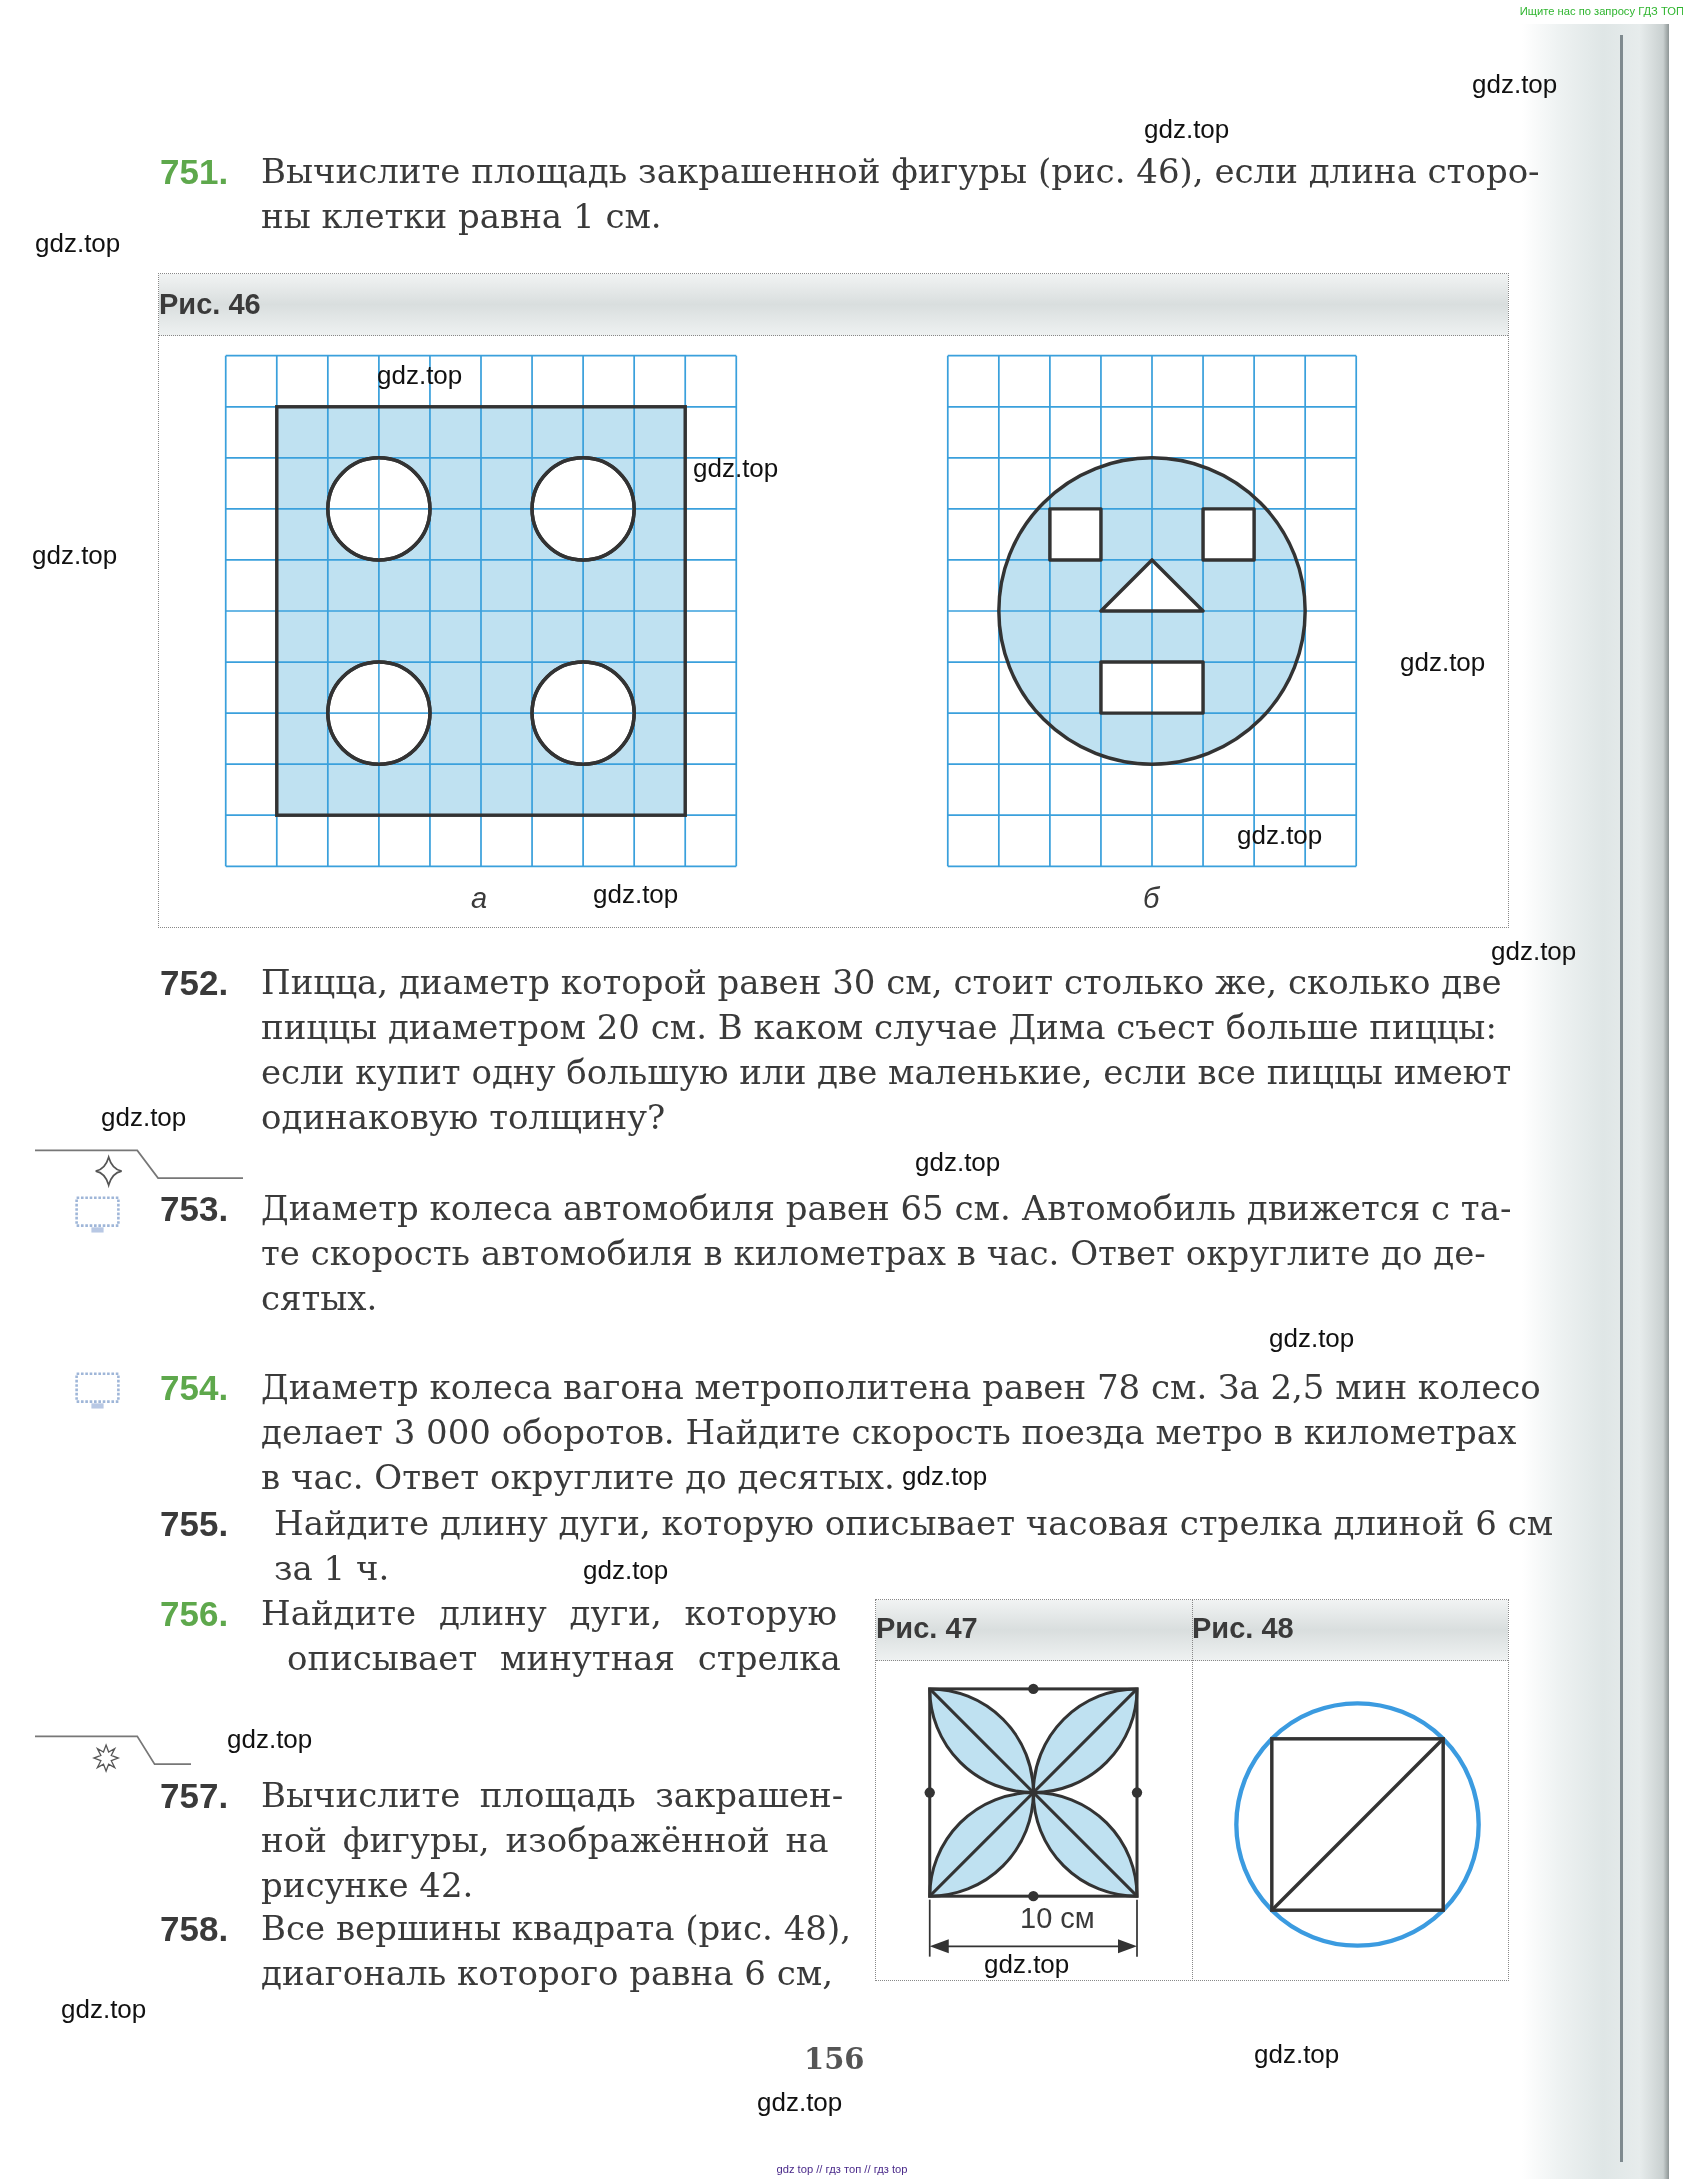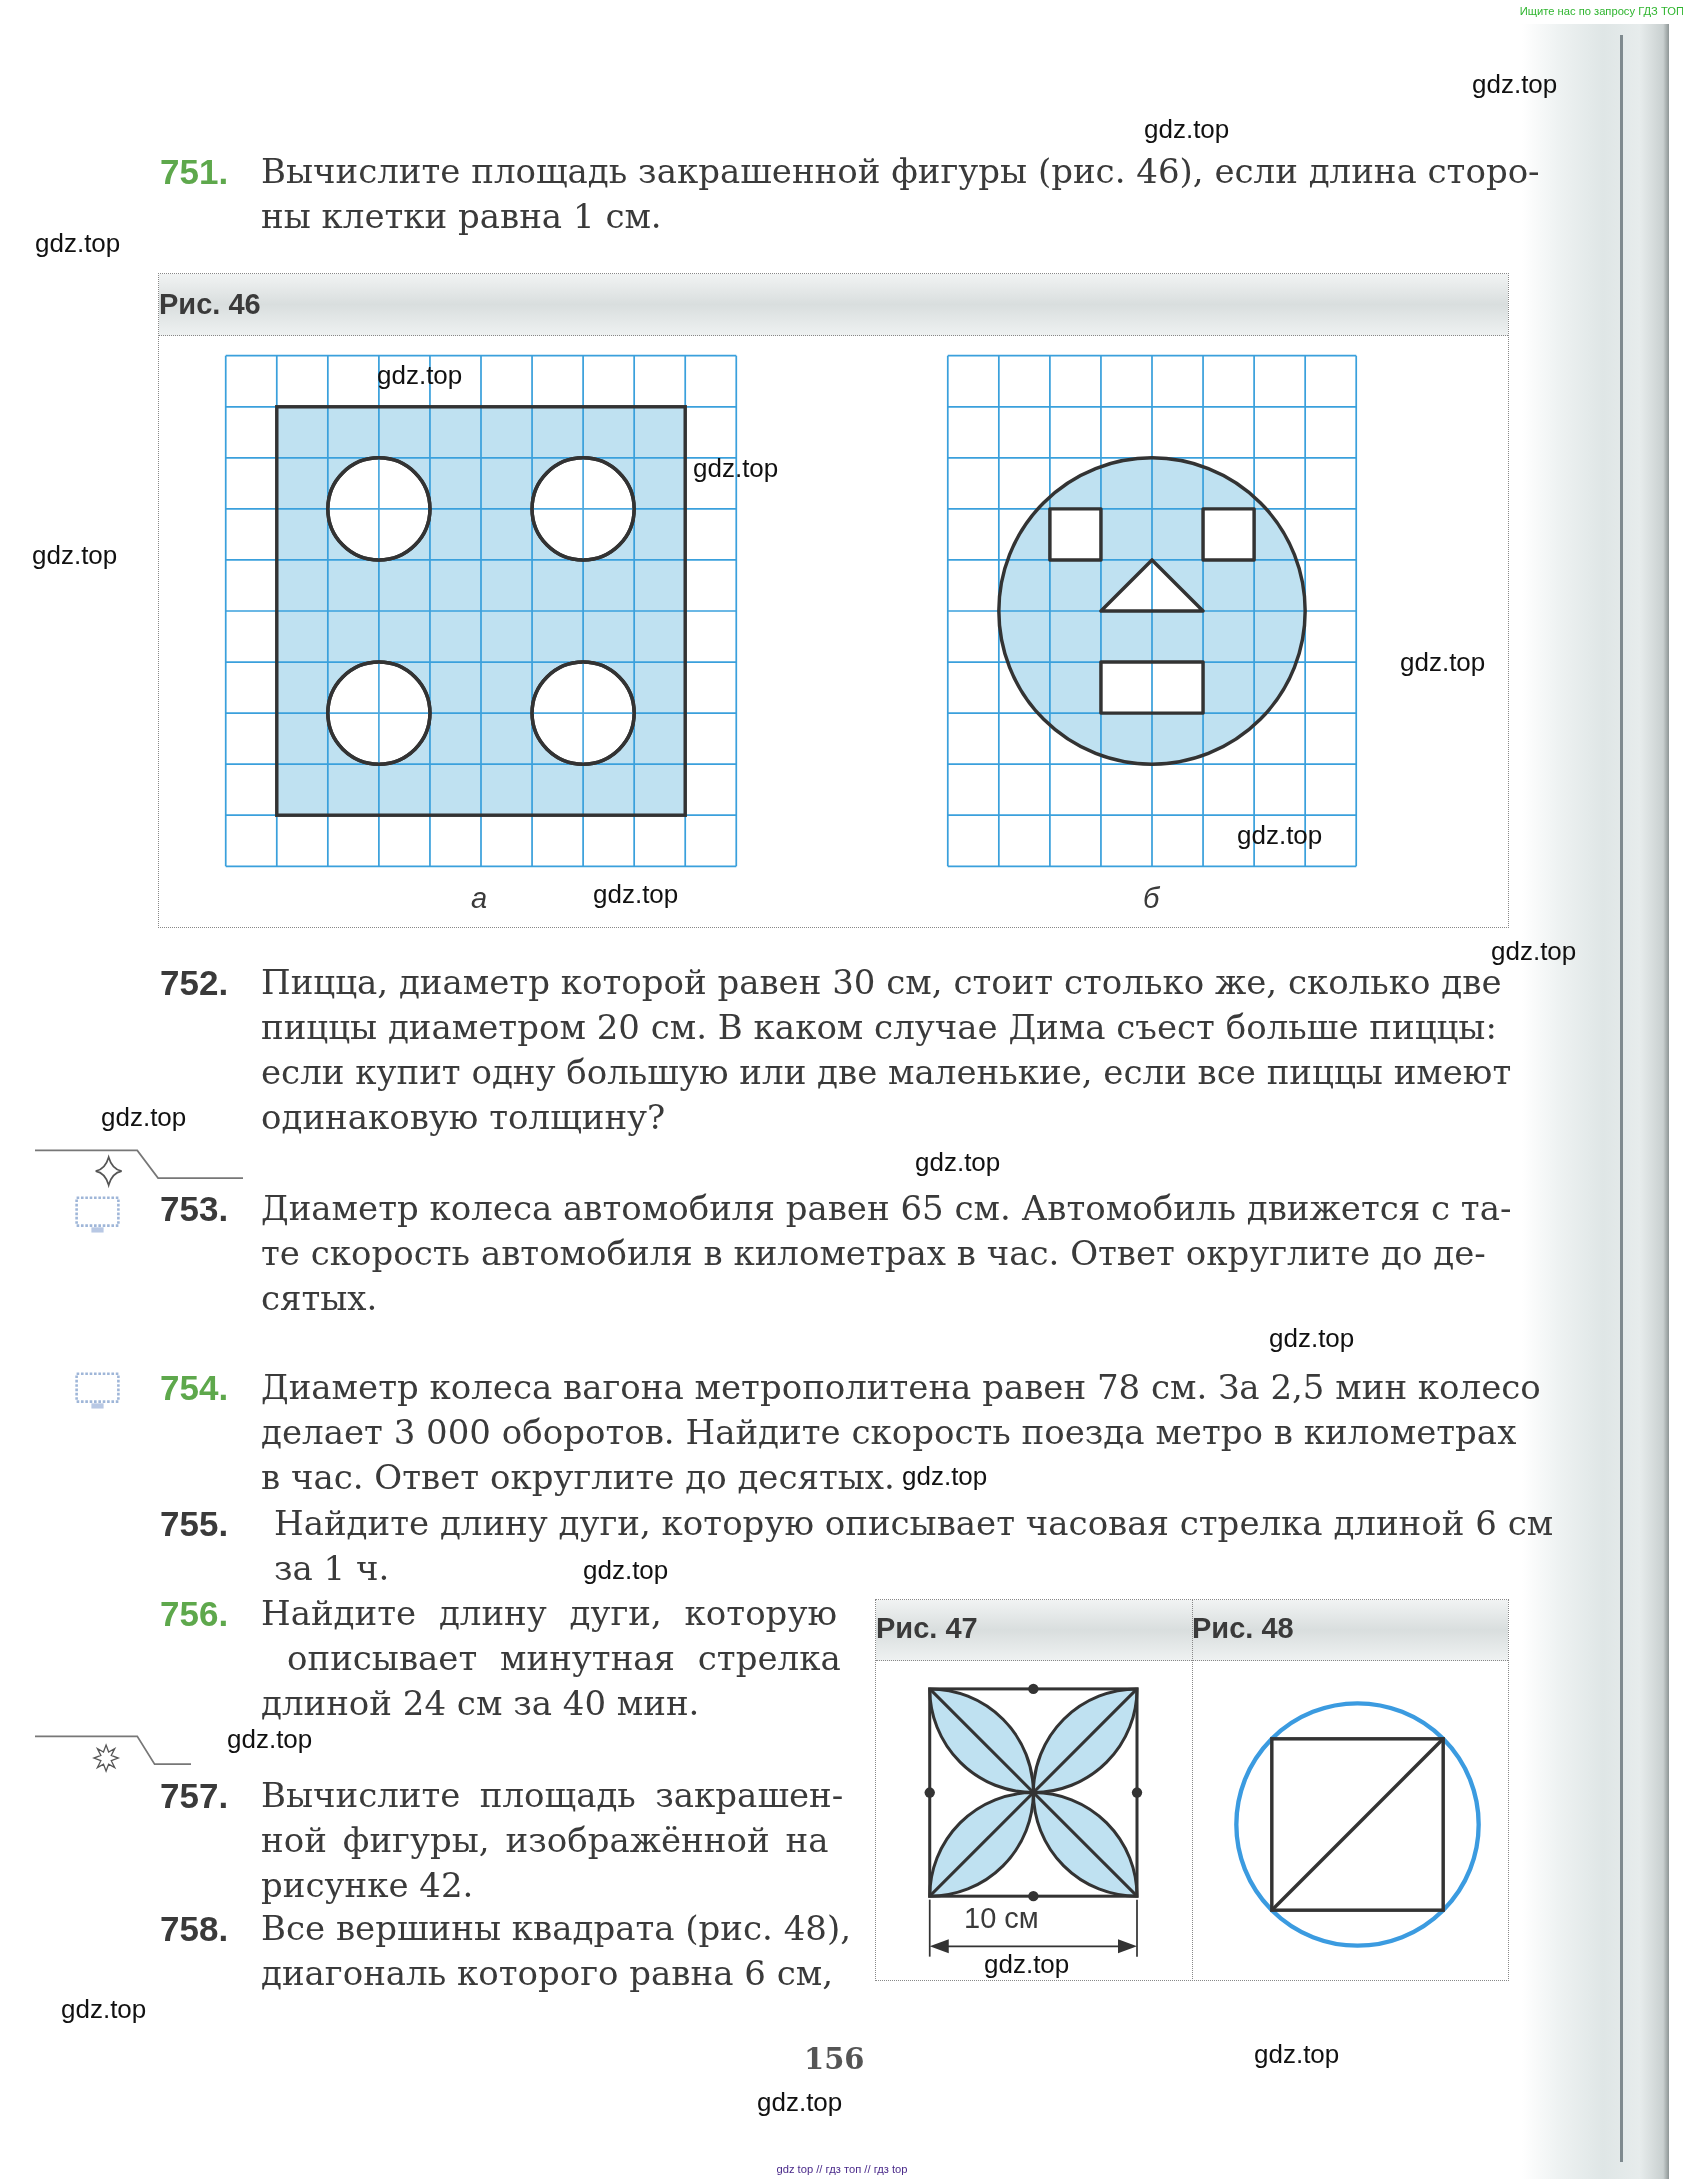--- a/index.html
+++ b/index.html
@@ -179,21 +179,20 @@
     <span class="line">Найдите длину дуги, которую описывает часовая стрелка длиной 6 см</span>
     <span class="line">за 1 ч.</span>
   </div>
 </div>
 
 <div class="abs problem" style="top:1591px; width:674px;">
   <span class="pnum green">756.</span>
   <div class="ptext" style="width:571px;">
     <span class="line" style="word-spacing:12px;">Найдите длину дуги, которую</span>
     <span class="line" style="word-spacing:12px;margin-left:26px;">описывает минутная стрелка</span>
-    <span class="line">длиной 24 см за 40 мин.</span>
   </div>
 </div>
 
 <svg class="abs" style="left:35px; top:1726px;" width="156" height="52" viewBox="0 0 180 60">
   <polyline points="0,12 118,12 138,44 180,44" fill="none" stroke="#777" stroke-width="2"></polyline>
   <path d="M82 22 L85 30 L92 26 L88 34 L96 37 L88 40 L92 48 L85 44 L82 52 L79 44 L72 48 L76 40 L68 37 L76 34 L72 26 L79 30 Z" fill="none" stroke="#555" stroke-width="1.5"></path>
 </svg>
 
 <div class="abs problem" style="top:1773px; width:674px;">
   <span class="pnum dark">757.</span>
@@ -242,21 +241,21 @@
     </g>
     <g stroke="#333" stroke-width="2">
       <line x1="0" y1="244" x2="0" y2="310"></line>
         <line x1="240" y1="244" x2="240" y2="310"></line>
       <line x1="6" y1="298" x2="234" y2="298"></line>
     </g>
     <polygon points="0,298 22,290 22,306" fill="#333"></polygon>
     <polygon points="240,298 218,290 218,306" fill="#333"></polygon>
   </g>
 </svg>
-<div class="abs" style="left:964px; top:1902px; font-family:'Liberation Sans', sans-serif; font-size:29px; color:#3a3a3a;">10 см</div>
+<div class="abs" style="left:1020px; top:1902px; font-family:'Liberation Sans', sans-serif; font-size:29px; color:#3a3a3a;">10 см</div>
 
 <svg class="abs" style="left:1232px; top:1699px;" width="251" height="251" viewBox="0 0 290 290">
   <circle cx="145" cy="145" r="140" fill="none" stroke="#3b9be0" stroke-width="5"></circle>
   <g stroke="#333" stroke-width="4" fill="none">
     <rect x="46" y="46" width="198" height="198"></rect>
     <line x1="46" y1="244" x2="244" y2="46"></line>
   </g>
 </svg>
 
 <div class="abs page-num" style="left:804px; top:2042px;">156</div>

